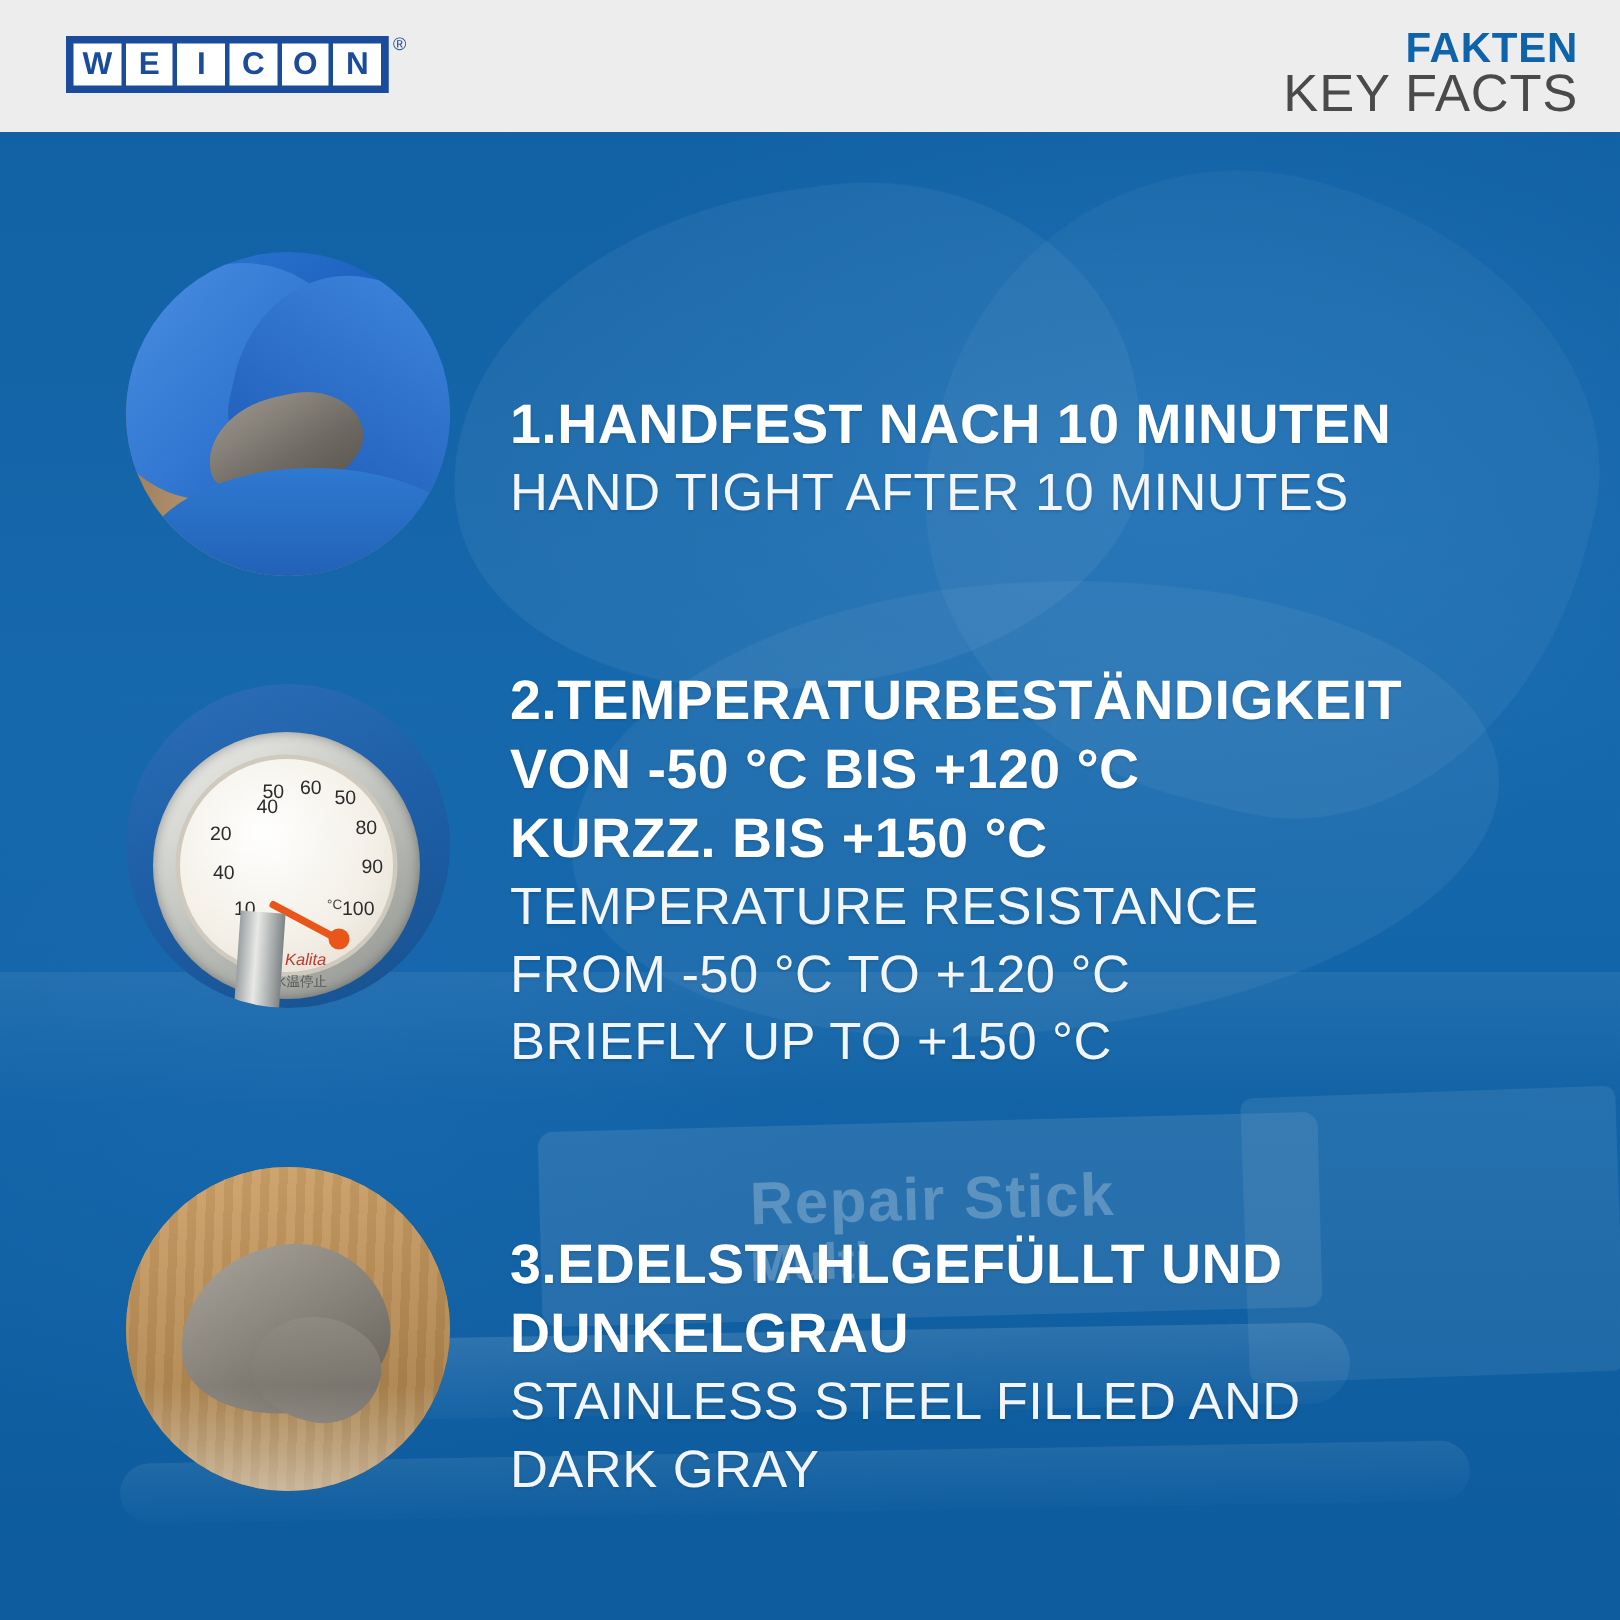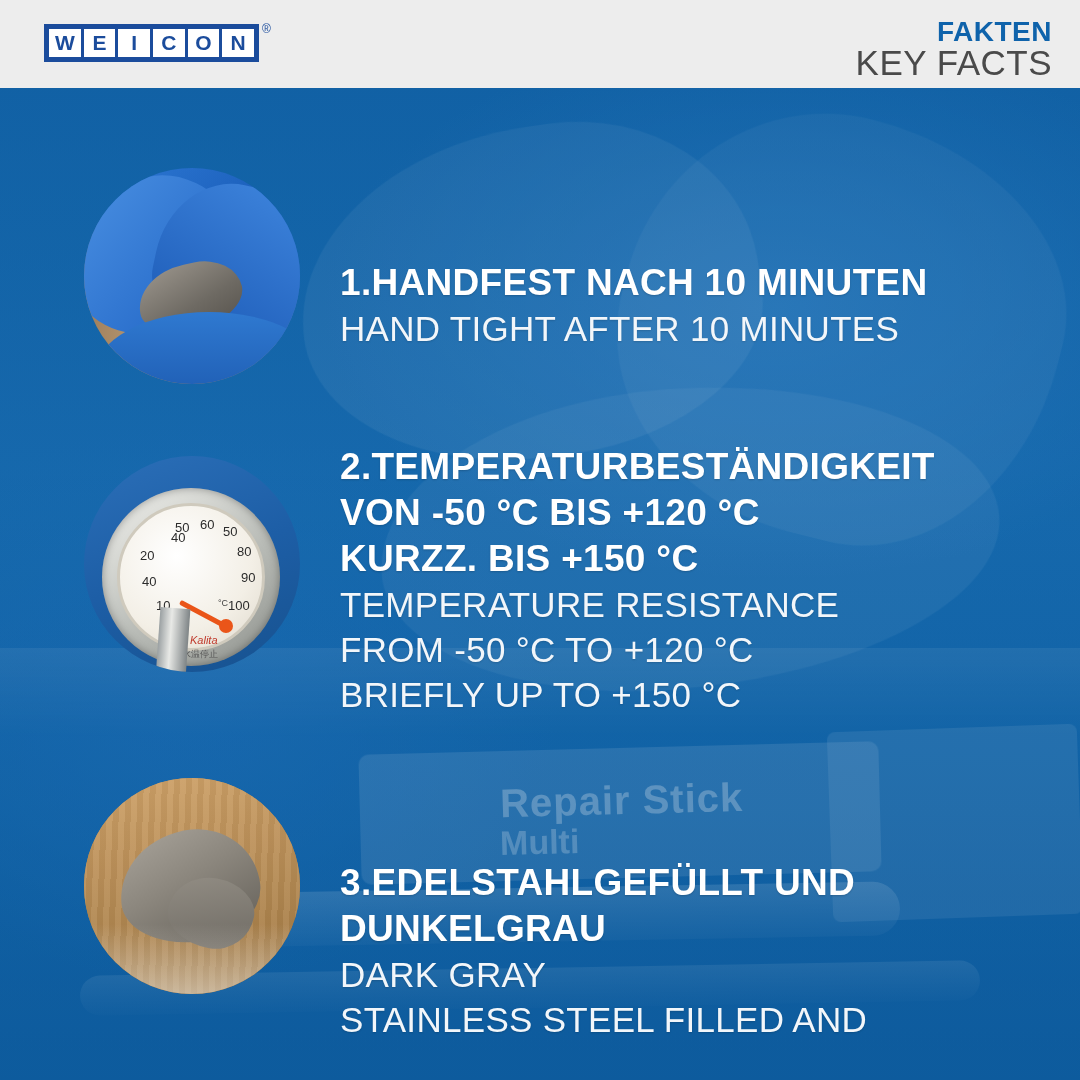--- a/index.html
+++ b/index.html
@@ -350,21 +350,21 @@
     text-transform: uppercase;
     margin: 0;
     color: #f2f6fa;
     text-shadow: 0 1px 2px rgba(0,0,0,0.15);
   }
   .fact-num {
     display: inline;
   }
   .fact-1 .fact-text { width: 660px; margin-top: 86px; }
   .fact-2 .fact-text { width: 660px; margin-top: -18px; }
-  .fact-3 .fact-text { width: 660px; margin-top: 76px; }
+  .fact-3 .fact-text { width: 660px; margin-top: 36px; }
 </style>
 </head>
 <body>
 
 <div class="page">
 
   <div class="header">
     <div class="logo">
       <div class="cell">W</div>
       <div class="cell">E</div>
@@ -446,19 +446,19 @@
     <div class="fact fact-3">
       <div class="thumb thumb-3">
         <div class="board"></div>
         <div class="blob"></div>
         <div class="blob2"></div>
         <div class="dust"></div>
       </div>
       <div class="fact-text">
         <p class="fact-de"><span class="fact-num">3.</span><span>EDELSTAHLGEFÜLLT UND</span></p>
         <p class="fact-de">DUNKELGRAU</p>
+        <p class="fact-en">STAINLESS STEEL FILLED AND</p>
         <p class="fact-en">DARK GRAY</p>
-        <p class="fact-en">STAINLESS STEEL FILLED AND</p>
       </div>
     </div>
 
   </div>
 </div>
 
 </body></html>

